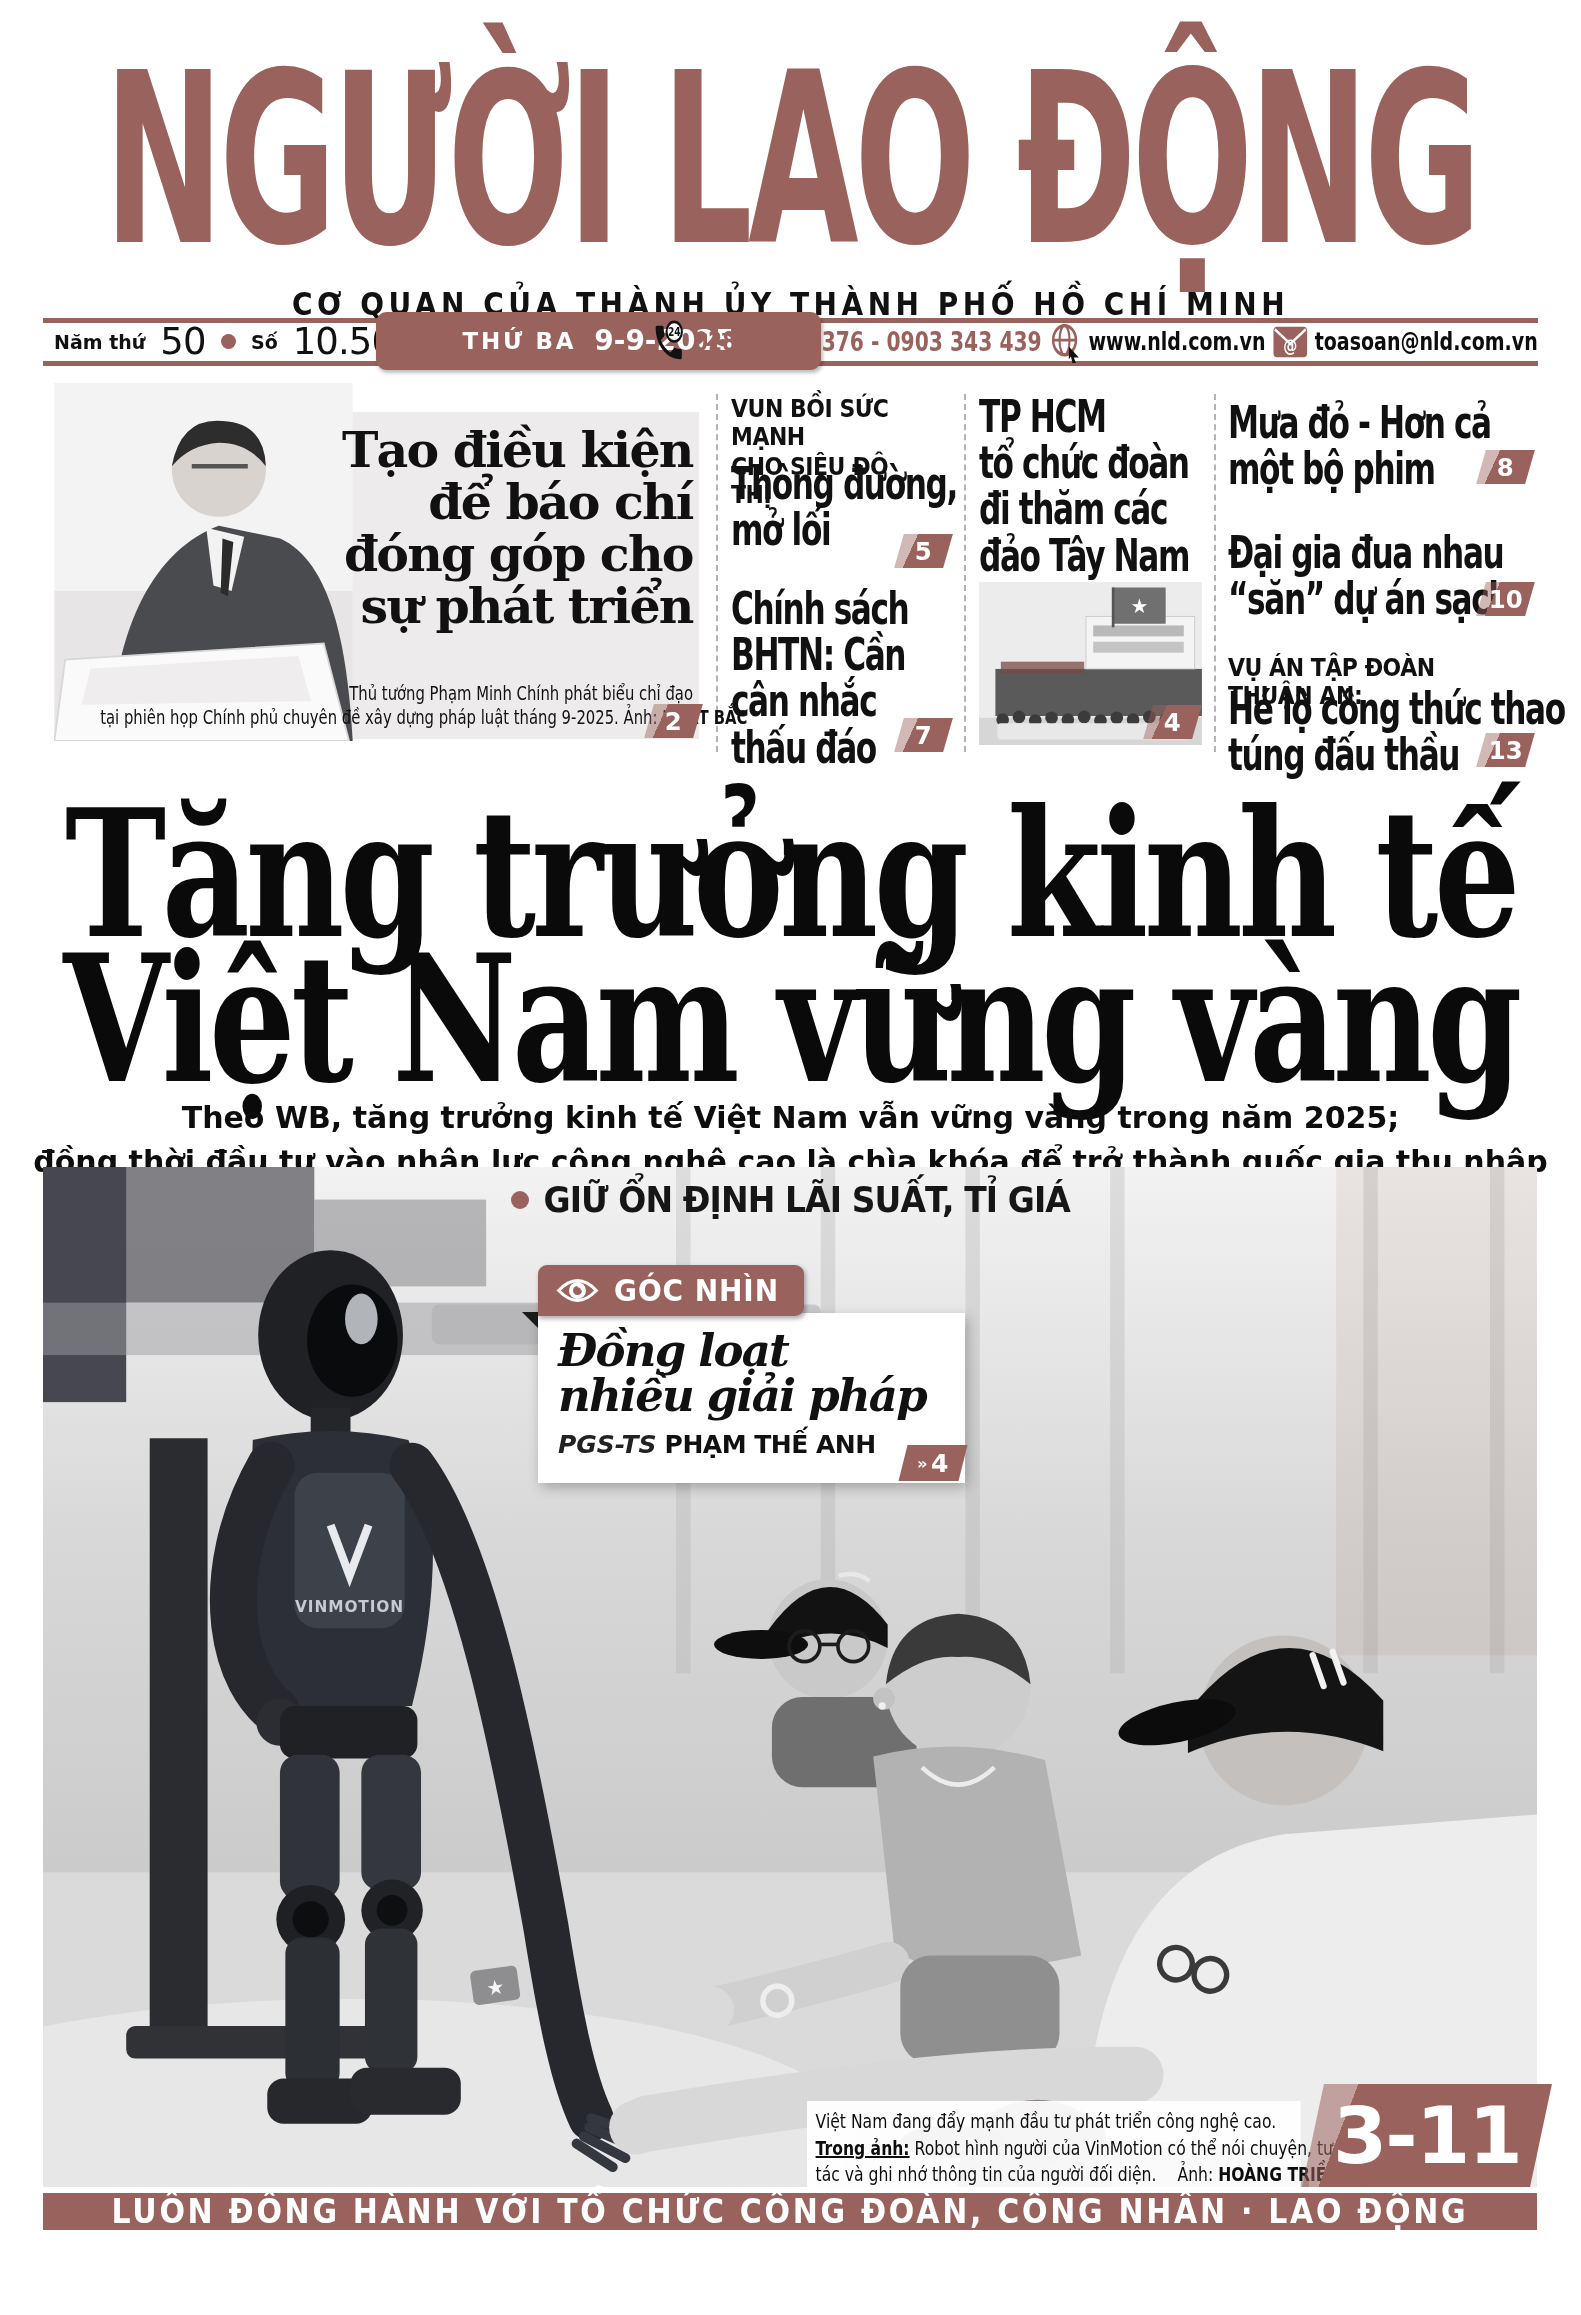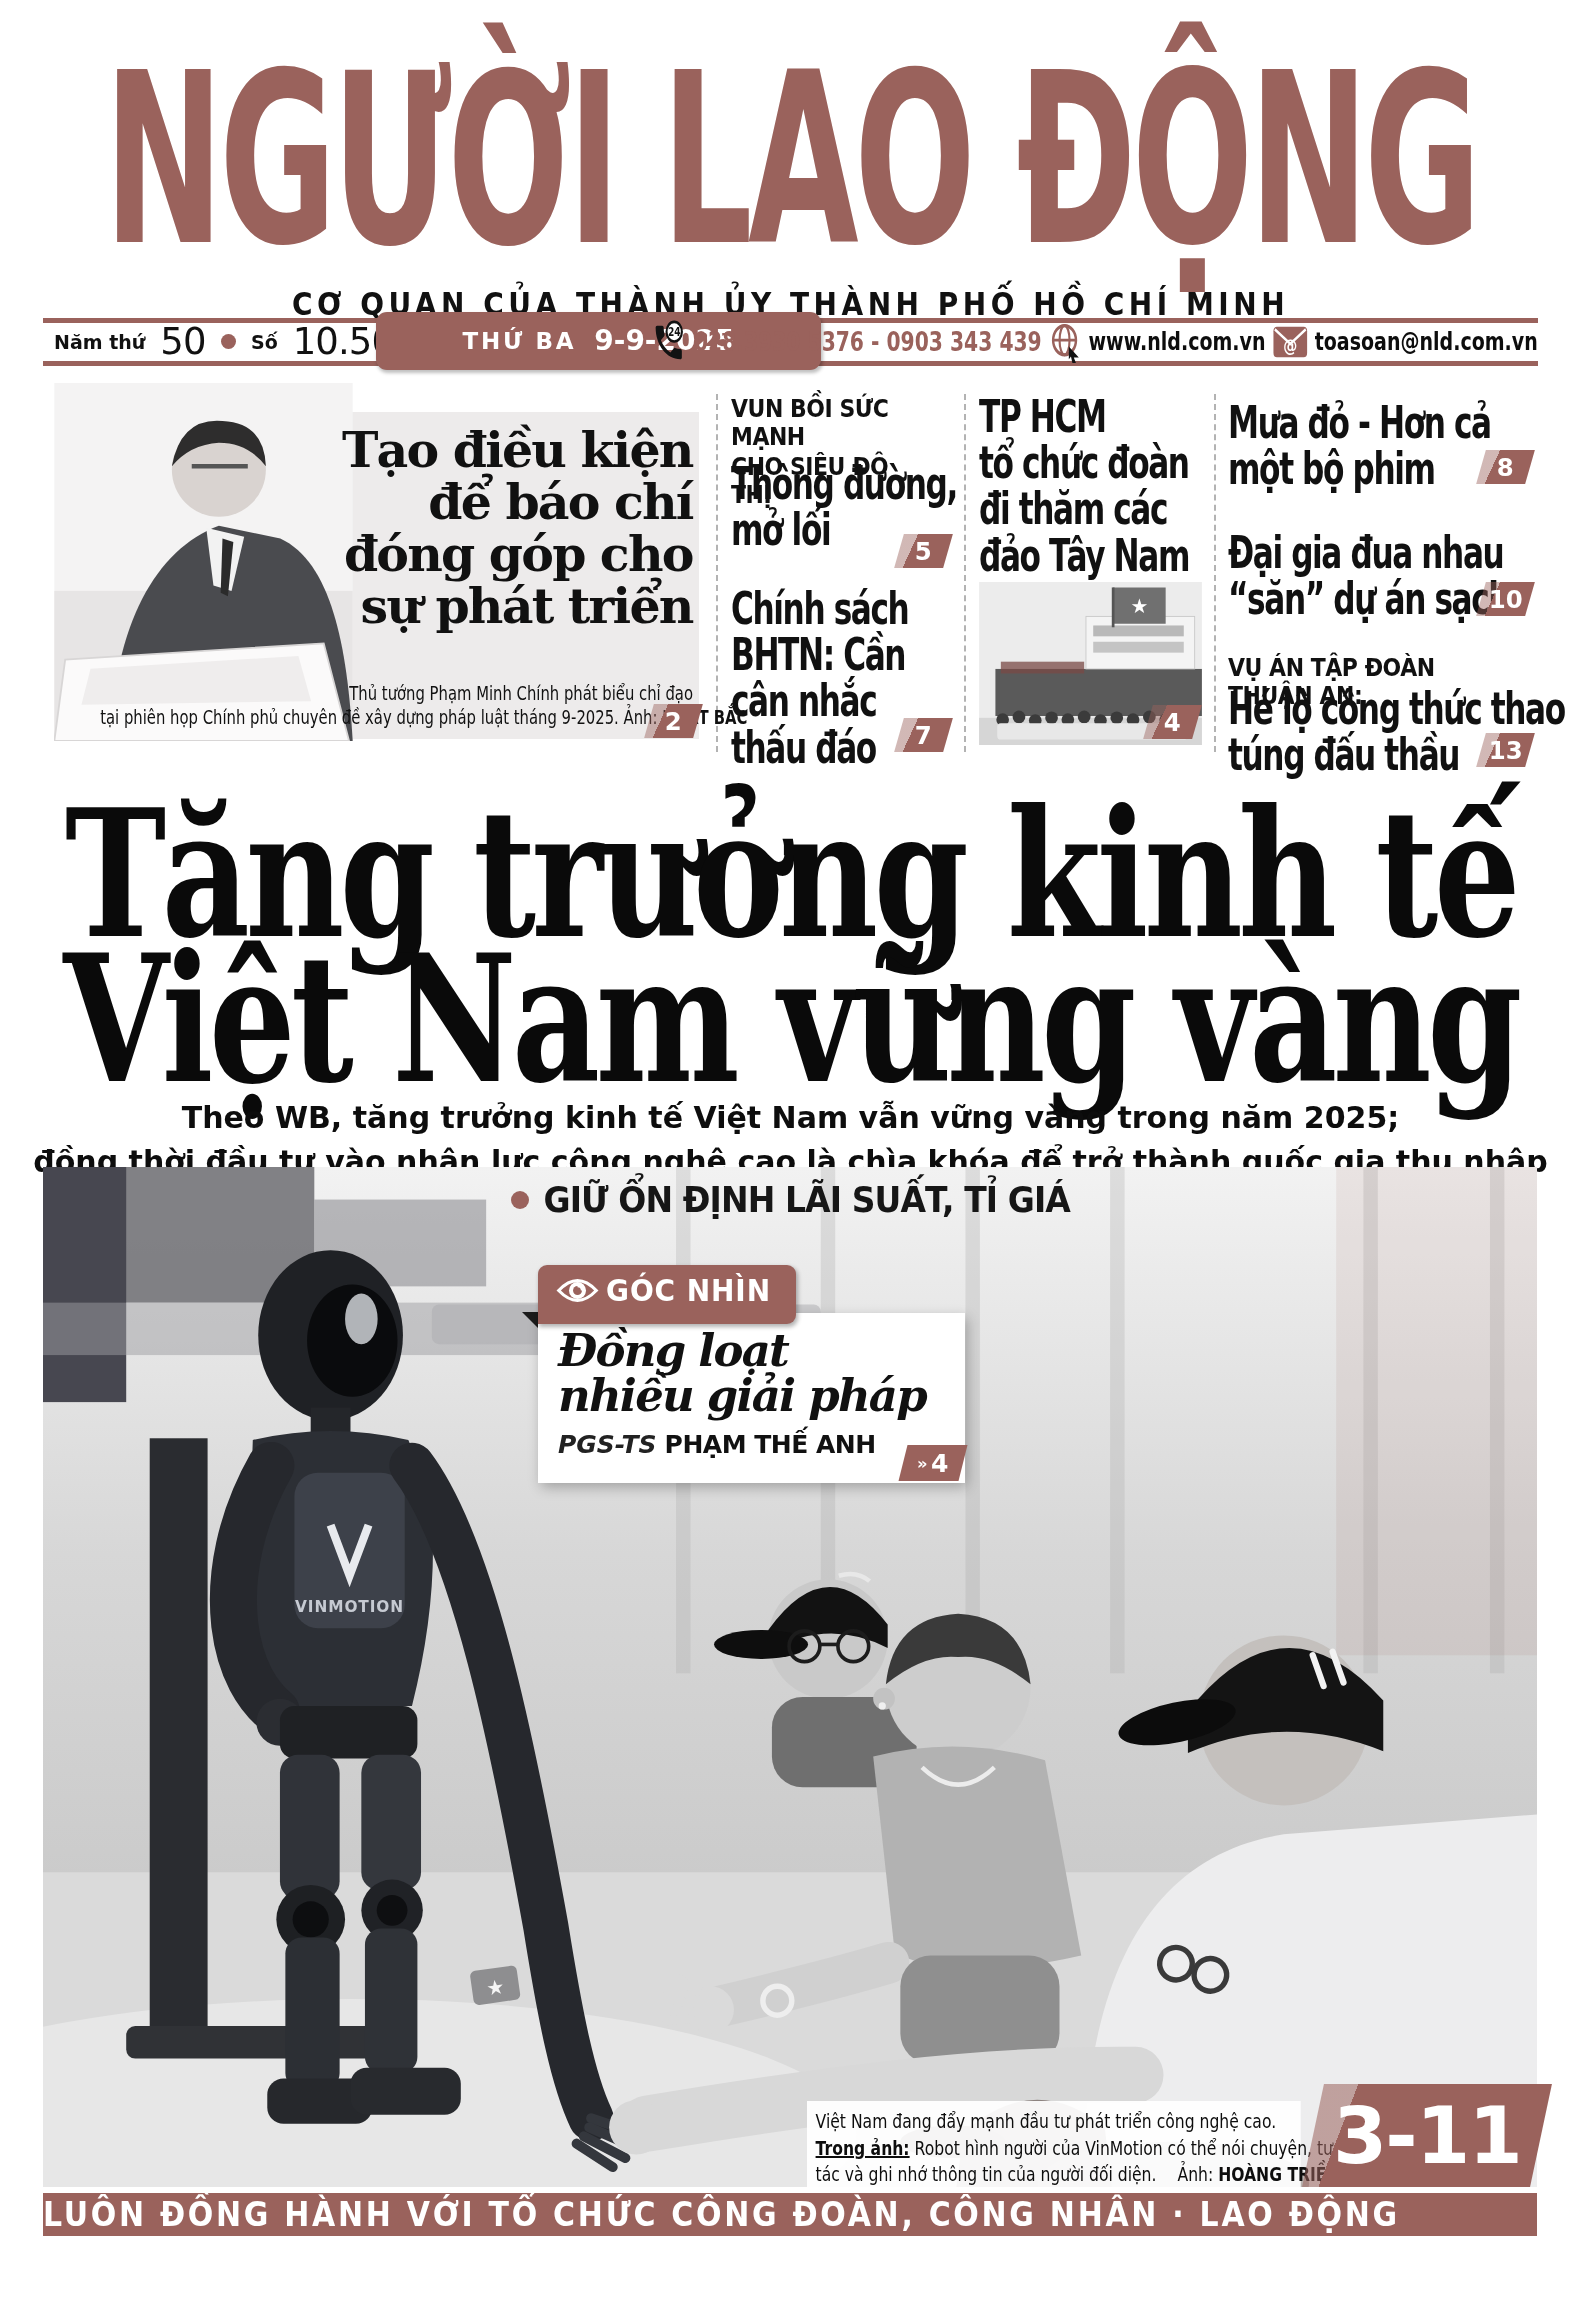--- a/index.html
+++ b/index.html
@@ -91,22 +91,22 @@
   .bullet-row{
     position:absolute;top:1180px;left:0;width:100%;display:flex;align-items:center;justify-content:center;gap:14.5px;z-index:5;
   }
   .bullet-dot{width:18px;height:18px;border-radius:50%;background:var(--maroon);}
   .bullet-text{font-size:33px;font-weight:bold;letter-spacing:-0.9px;transform:scaleY(1.1);color:#161616;white-space:nowrap;}
   
   .front-photo{position:absolute;left:43px;top:1167px;width:1494px;height:1020px;background:#dfdfdf;}
   .front-photo svg{display:block;width:100%;height:100%;}
   
   .op-tab{
-    position:absolute;left:538px;top:1265px;height:51px;padding:0 25px 8px 18px;border-radius:9px 9px 9px 0;
-    background:var(--maroon);display:flex;align-items:center;gap:7px;z-index:7;box-shadow:1.8px 2.7px 4.5px rgba(0,0,0,.3);
+    position:absolute;left:538px;top:1265px;height:51px;padding:0 25px 0 18px;border-radius:9px 9px 9px 0;
+    background:var(--maroon);display:flex;align-items:center;gap:15px;z-index:7;box-shadow:1.8px 2.7px 4.5px rgba(0,0,0,.3);
   }
   .op-tab-label{color:#fff;font-weight:bold;font-size:28px;letter-spacing:0.9px;transform:scaleY(1.08);}
   .op-notch{position:absolute;left:522px;top:1312px;width:0;height:0;border-top:23.5px solid #1b1b1b;border-left:23.5px solid transparent;z-index:6;}
   .op-card{
     position:absolute;left:538px;top:1313px;width:427px;height:170px;background:#fff;z-index:6;
     box-shadow:2.7px 5.4px 12.7px rgba(0,0,0,.28);padding:14.5px 20px;box-sizing:border-box;
   }
   .op-title{font-family:"DejaVu Serif",serif;font-style:italic;font-weight:bold;font-size:45px;line-height:1.02;letter-spacing:-1.8px;}
   .op-author{margin-top:11px;font-size:25px;white-space:nowrap;}
   .op-author .pre{font-style:italic;font-weight:bold;color:#222;}
@@ -127,22 +127,22 @@
   .cap-row3{display:flex;justify-content:space-between;gap:27px;}
   .cap-credit b{font-weight:bold;}
   .pages-box{
     position:absolute;left:1270px;top:917px;width:228px;height:103px;transform:skewX(-12deg);
     background:linear-gradient(100deg,rgba(154,98,92,.55) 0 14%,var(--maroon) 14%);
     display:flex;align-items:center;justify-content:center;z-index:4;
   }
   .pages-box>span{transform:skewX(12deg);color:#fff;font-weight:bold;font-size:78px;letter-spacing:-1.8px;}
   
   .footer-bar{
-    position:absolute;left:43px;top:2193px;width:1494px;height:43px;background:var(--maroon);
-    display:flex;align-items:center;justify-content:flex-start;
+    position:absolute;left:43px;top:2193px;width:1494px;height:37px;background:var(--maroon);
+    display:flex;align-items:center;justify-content:center;
   }
   .footer-bar>div{color:#fff;font-weight:bold;font-size:30px;letter-spacing:2.7px;transform:scaleY(1.12);white-space:nowrap;}
 </style>
 </head>
 <body>
 
 <div class="page">
 
   <div class="masthead">NGƯỜI LAO ĐỘNG</div>
   <div class="subtitle">CƠ QUAN CỦA THÀNH ỦY THÀNH PHỐ HỒ CHÍ MINH</div>

